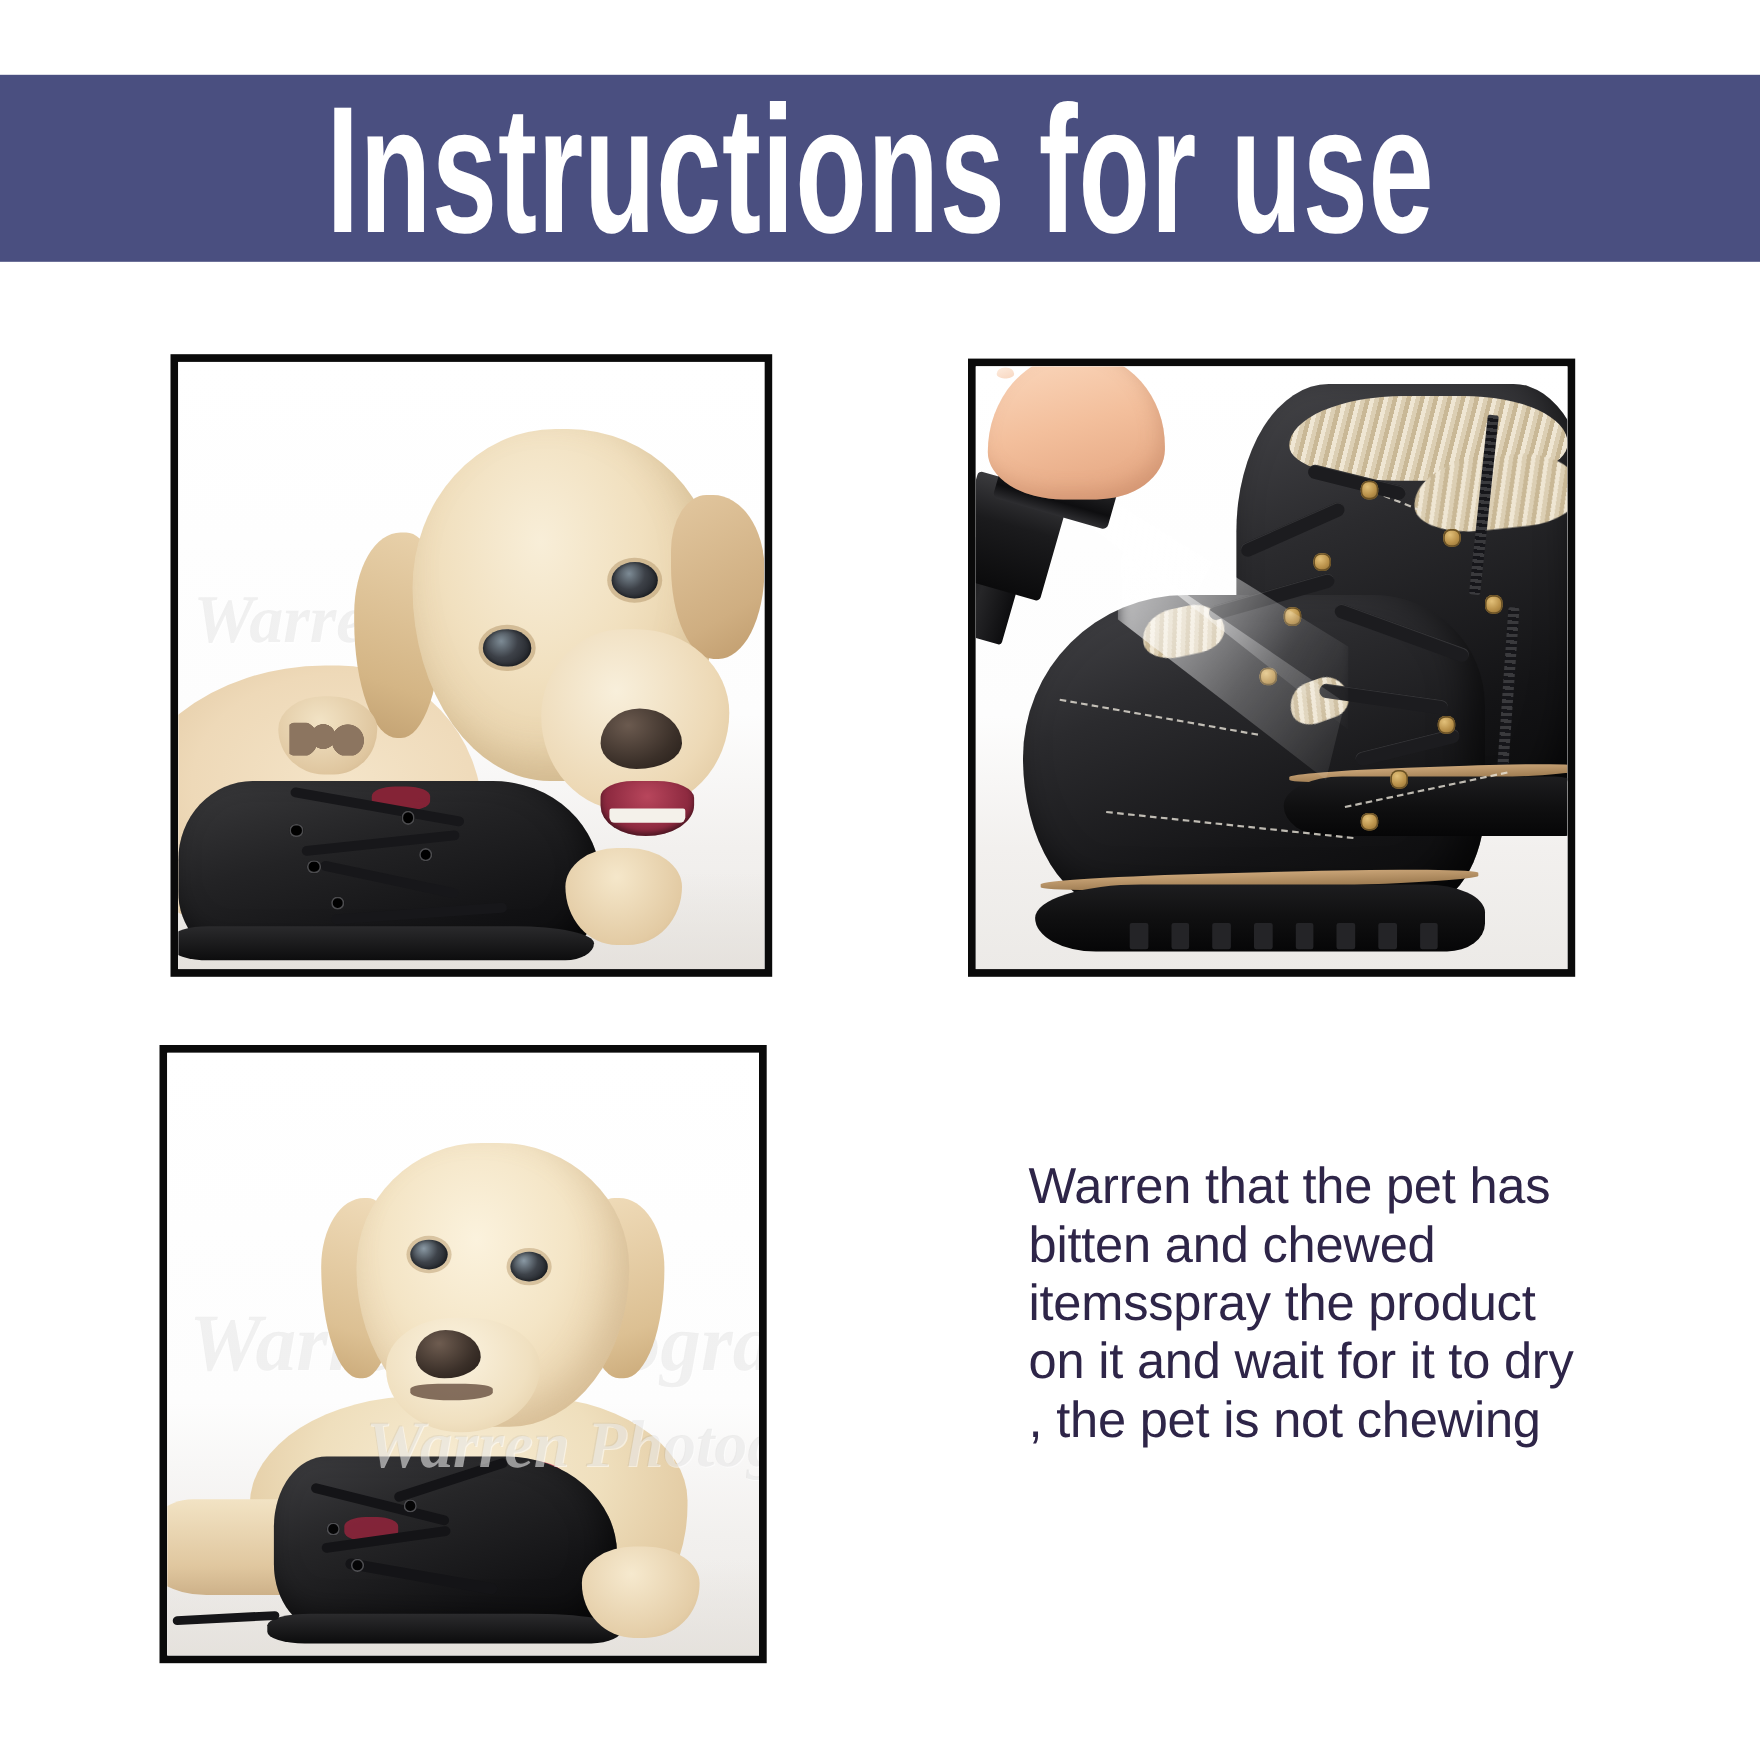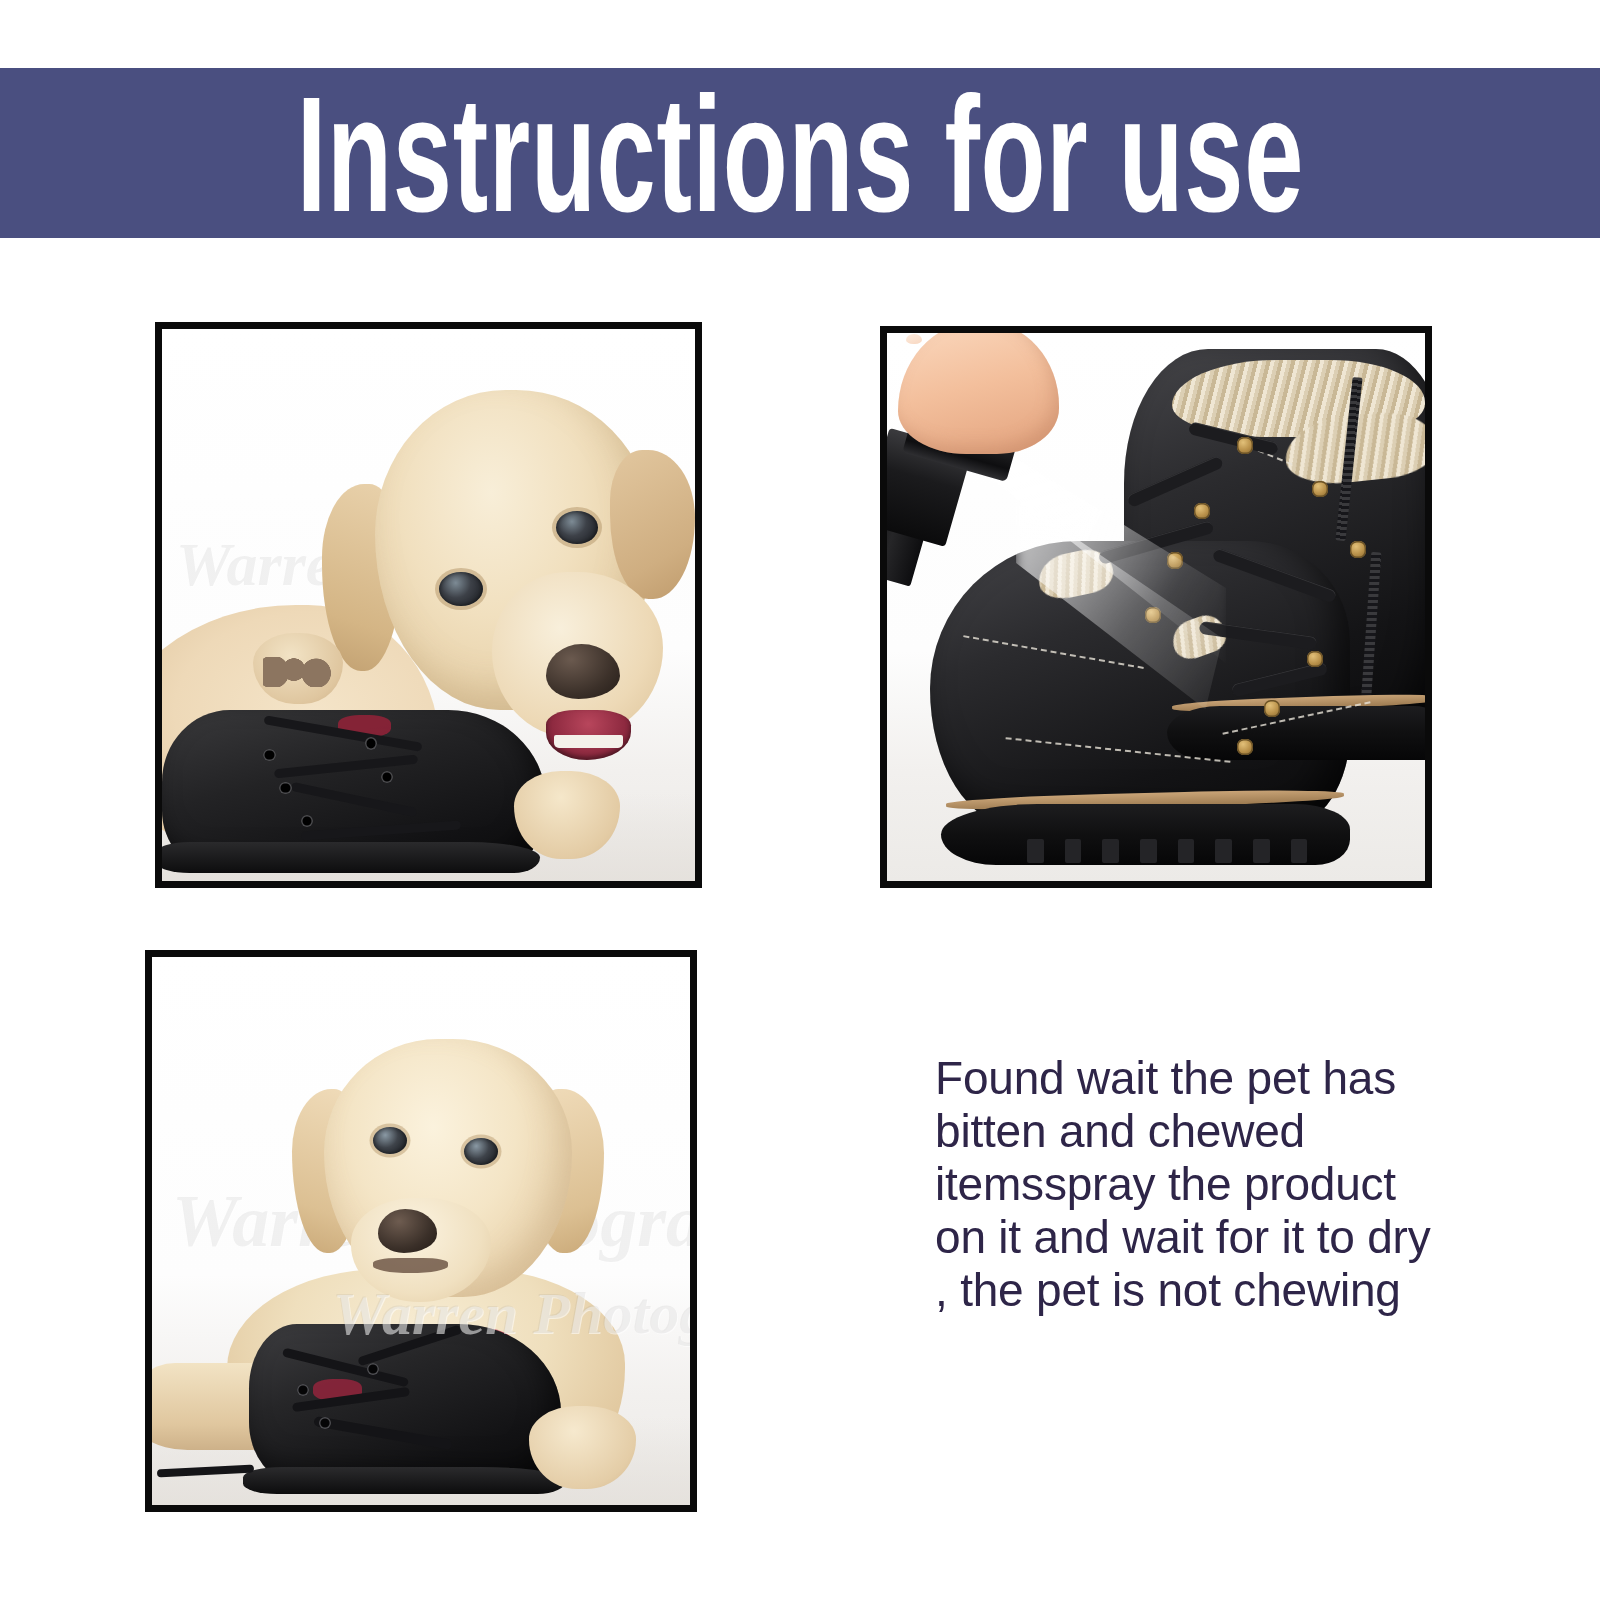--- a/index.html
+++ b/index.html
@@ -651,13 +651,13 @@
     <div class="shoe3-eyelet" style="left:31%;top:84%"></div>
     <div class="shoe3-eyelet" style="left:40%;top:74%"></div>
     <div class="lace-tip"></div>
 
     <div class="p3-paw-r"></div>
 
     <div class="watermark wm-c">Warren Photographic</div>
   </div>
 </div>
 
-<div class="instruction-text">Found wait the pet has bitten and chewed itemsspray the product on it and wait for it to dry , the pet is not chewing</div>
+<div class="instruction-text">Warren that the pet has bitten and chewed itemsspray the product on it and wait for it to dry , the pet is not chewing</div>
 
 </body></html>

